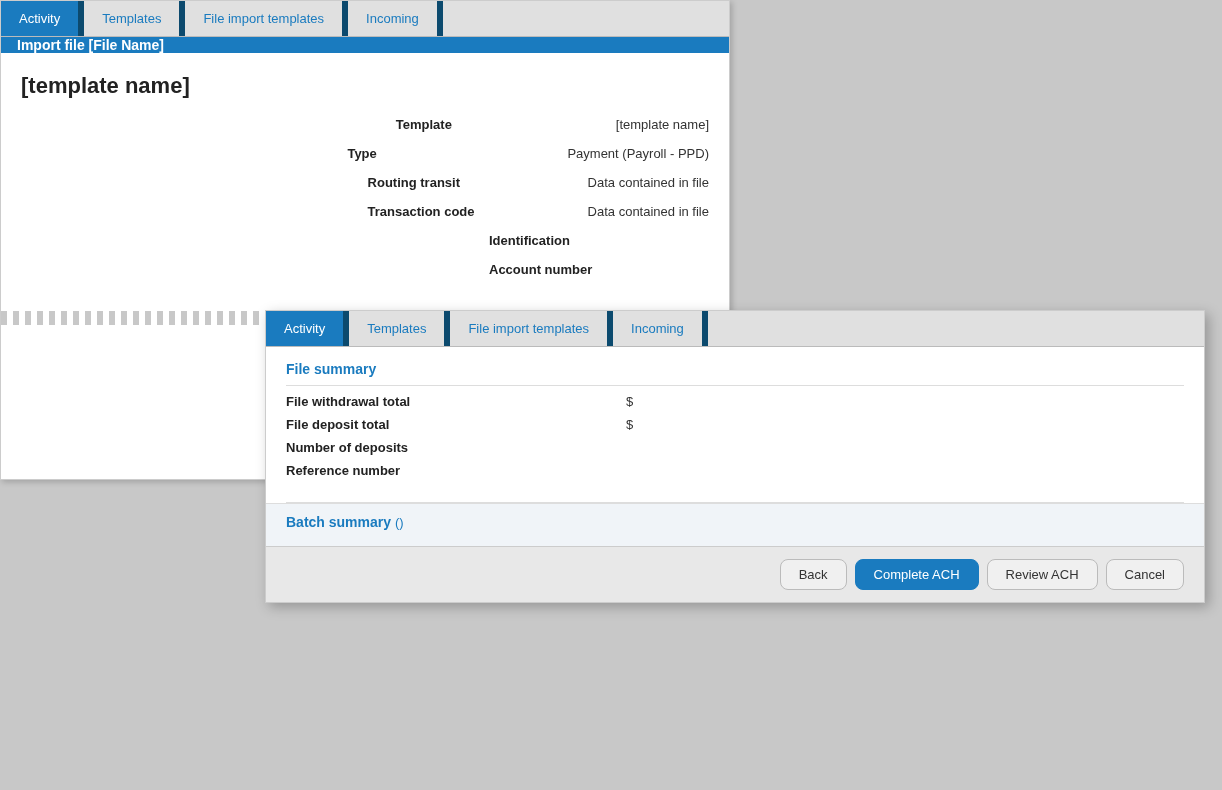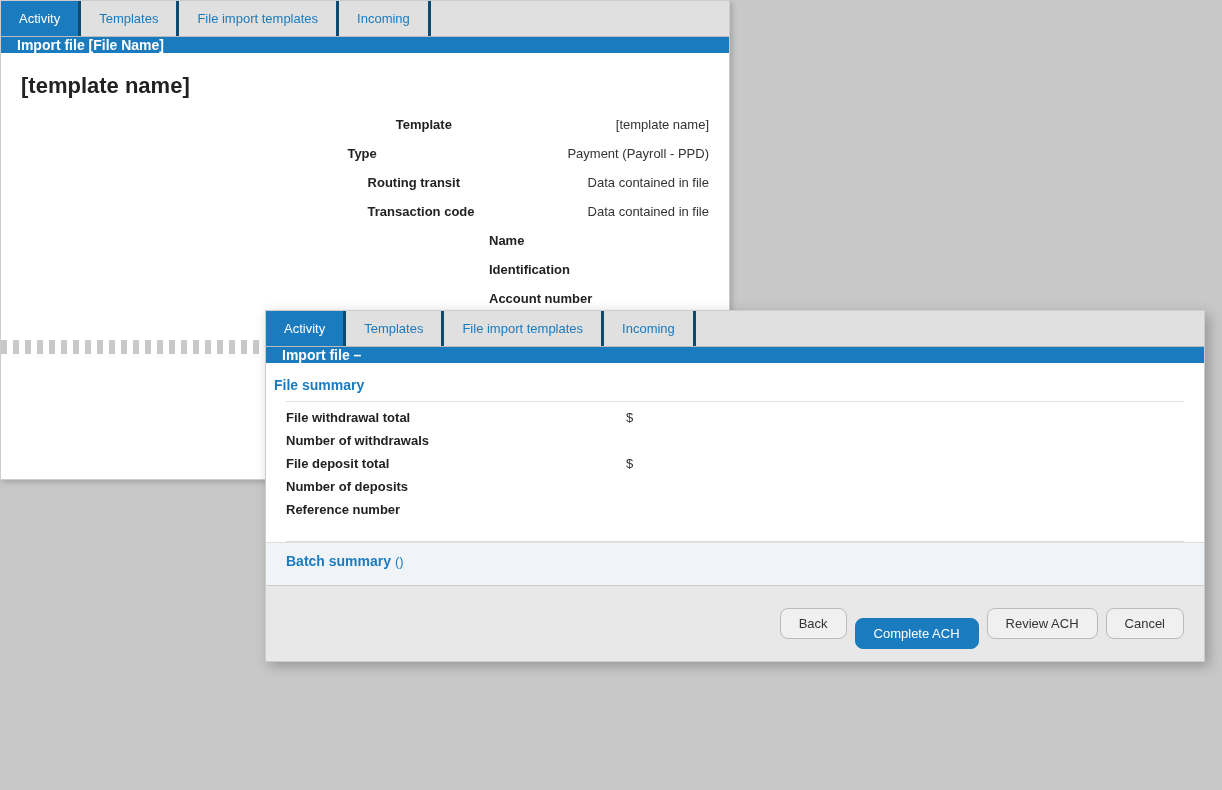--- a/index.html
+++ b/index.html
@@ -28,21 +28,21 @@
     .tab-bar {
       display: flex;
       background: #e0e0e0;
       border-bottom: 1px solid #bbb;
     }
     .tab {
       padding: 10px 18px;
       font-size: 13px;
       color: #1a7bbf;
       cursor: pointer;
-      border-right: 3px solid #0c4a6e;
+      border-right: 6px solid #0c4a6e;
       background: #e0e0e0;
     }
     .tab.active {
       background: #1a7bbf;
       color: #fff;
     }
     .tab-spacer {
       flex: 1;
       background: #e0e0e0;
     }
@@ -94,21 +94,21 @@
       width: 940px;
       background: #fff;
       border: 1px solid #ccc;
       box-shadow: 4px 4px 12px rgba(0,0,0,0.25);
     }
 
     .section-title {
       font-size: 14px;
       font-weight: bold;
       color: #1a7bbf;
-      padding: 14px 20px 8px 8px;
+      padding: 14px 20px 8px 20px;
     }
 
     .divider {
       border: none;
       border-top: 1px solid #ddd;
       margin: 0 20px;
     }
 
     .summary-content {
       padding: 8px 20px 16px 20px;
@@ -161,21 +161,20 @@
       border: 1px solid #bbb;
       background: #f0f0f0;
       cursor: pointer;
       border-radius: 8px;
       color: #333;
     }
     .btn-primary {
       background: #1a7bbf;
       color: #fff;
       border: 1px solid #1a7bbf;
-      margin-top: 20px;
     }
 
     
     .jagged-bottom {
       height: 14px;
       background: #fff;
       position: relative;
       overflow: hidden;
     }
     .jagged-bottom::after {
@@ -222,24 +221,20 @@
     </div>
     <div class="field-row">
       <div class="field-label">Routing transit</div>
       <div class="field-value">Data contained in file</div>
     </div>
     <div class="field-row">
       <div class="field-label">Transaction code</div>
       <div class="field-value">Data contained in file</div>
     </div>
     <div class="field-row">
-      <div class="field-label">Name</div>
-      <div class="field-value"></div>
-    </div>
-    <div class="field-row">
       <div class="field-label">Identification</div>
       <div class="field-value"></div>
     </div>
     <div class="field-row">
       <div class="field-label">Account number</div>
       <div class="field-value"></div>
     </div>
   </div>
 
   <div class="jagged-bottom"></div>
@@ -248,35 +243,28 @@
 <div class="panel-front">
 
   <div class="tab-bar">
     <div class="tab active">Activity</div>
     <div class="tab">Templates</div>
     <div class="tab">File import templates</div>
     <div class="tab">Incoming</div>
     <div class="tab-spacer"></div>
   </div>
 
-  <div class="header-bar">
-    <span>Import file –</span>
-  </div>
 
   <div class="section-title">File summary</div>
   <hr class="divider">
 
   <div class="summary-content">
     <div class="summary-row">
       <div class="summary-label">File withdrawal total</div>
       <div class="summary-value">$</div>
-    </div>
-    <div class="summary-row">
-      <div class="summary-label">Number of withdrawals</div>
-      <div class="summary-value"></div>
     </div>
     <div class="summary-row">
       <div class="summary-label">File deposit total</div>
       <div class="summary-value">$</div>
     </div>
     <div class="summary-row">
       <div class="summary-label">Number of deposits</div>
       <div class="summary-value"></div>
     </div>
     <div class="summary-row">

